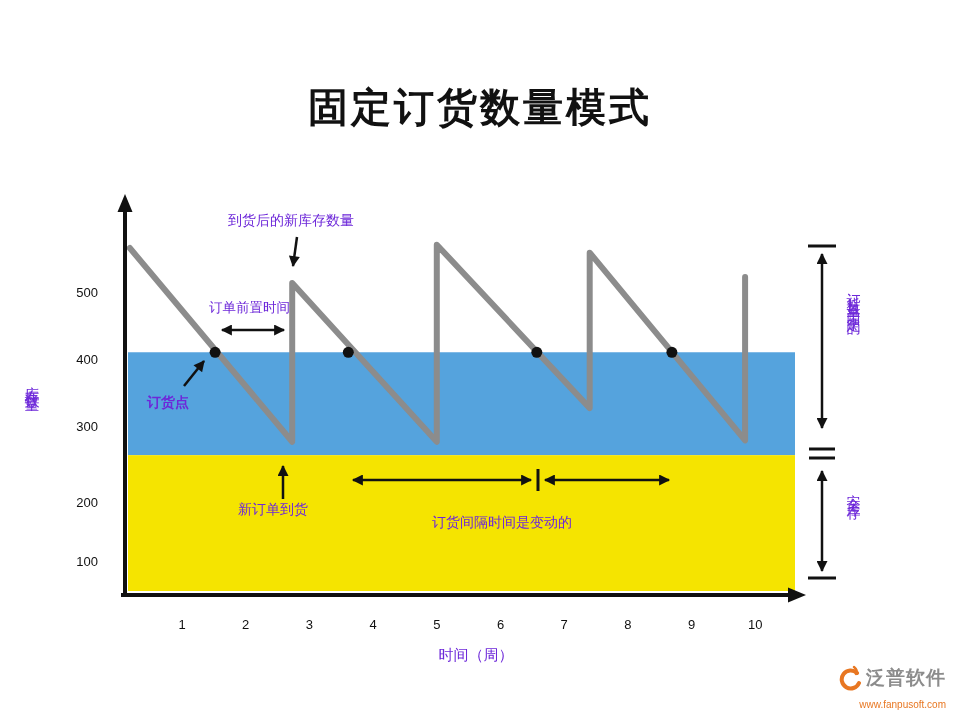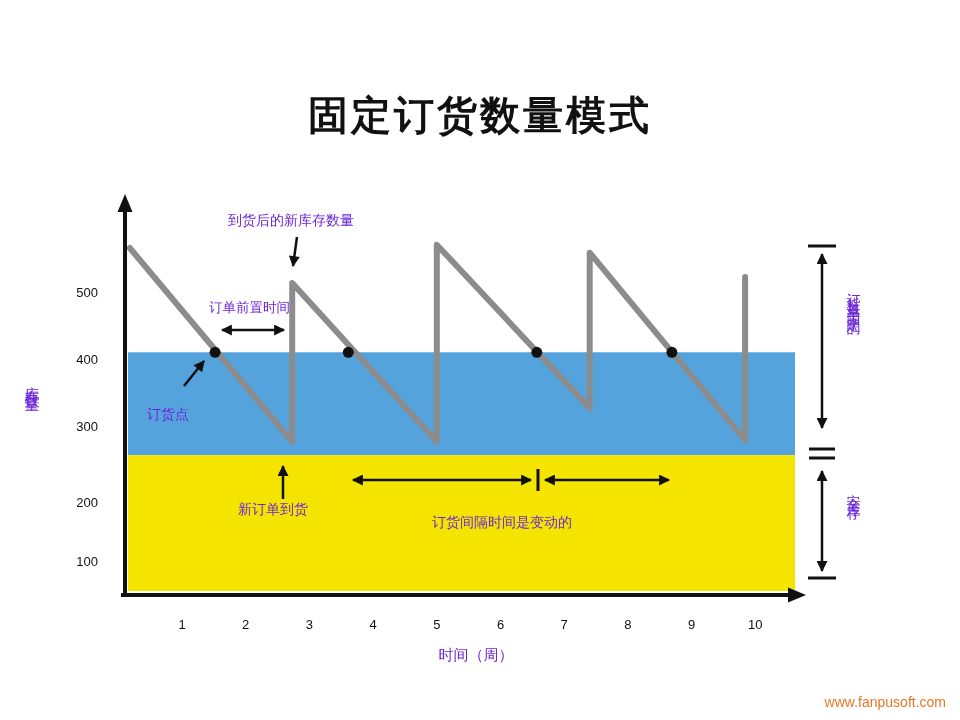--- a/index.html
+++ b/index.html
@@ -1,37 +1,37 @@
 <!DOCTYPE html>
 <html><head>
 <meta charset="utf-8">
 <style>
   *{margin:0;padding:0;box-sizing:border-box;}
   html,body{width:960px;height:720px;}
   body{position:relative;background:#ffffff;font-family:"Liberation Sans","DejaVu Sans",sans-serif;color:#111;overflow:hidden;}
-  #title{position:absolute;top:80px;left:0;width:100%;text-align:center;font-size:40px;font-weight:700;letter-spacing:3px;margin-top:8px;}
+  #title{position:absolute;top:80px;left:0;width:100%;text-align:center;font-size:40px;font-weight:700;letter-spacing:3px;}
   #chart-svg{position:absolute;left:0;top:0;}
   .ann{position:absolute;font-size:14px;color:#6d28d9;white-space:nowrap;}
   .vtext{writing-mode:vertical-rl;text-orientation:upright;letter-spacing:4px;white-space:normal;}
   .ytick{position:absolute;left:56px;width:42px;text-align:right;font-size:13px;margin-top:39px;}
   .xtick{position:absolute;top:617px;width:30px;text-align:center;font-size:13px;}
   #yticks,#xticks{position:absolute;left:0;top:0;}
   #ylabel{position:absolute;left:22px;top:374px;font-size:15px;}
   #xlabel{position:absolute;left:396px;top:646px;width:160px;text-align:center;font-size:15px;}
   #ann-new-stock{left:228px;top:212px;}
   #ann-lead-time{left:209px;top:299px;font-size:13.5px;}
-  #ann-reorder-point{left:147px;top:406px;}
+  #ann-reorder-point{left:147px;top:394px;font-weight:bold;}
   #ann-new-order{left:238px;top:501px;}
   #ann-interval{left:432px;top:514px;}
   #ann-fixed-qty{left:845px;top:282px;height:140px;}
   #ann-safety{left:845px;top:483px;height:110px;}
   #logo{position:absolute;right:14px;bottom:10px;text-align:right;}
   #logo .row{display:flex;align-items:center;justify-content:flex-end;gap:4px;}
   #logo-name{font-size:19px;font-weight:700;color:#8c8c8c;letter-spacing:1px;}
-  #logo-url{font-size:14px;color:#e87722;margin-top:0;}
+  #logo-url{font-size:10px;color:#e87722;margin-top:8px;}
 </style>
 </head>
 <body>
 
 <h1 id="title">固定订货数量模式</h1>
 
 <svg id="chart-svg" width="960" height="720" viewBox="0 0 960 720">
   <defs>
     <marker id="ah" viewBox="0 0 10 10" refX="9" refY="5" markerWidth="13" markerHeight="11" orient="auto-start-reverse" markerUnits="userSpaceOnUse">
       <path d="M0,0 L10,5 L0,10 Z" fill="#111"></path>
@@ -100,14 +100,21 @@
 
 <div id="ann-new-stock" class="ann">到货后的新库存数量</div>
 <div id="ann-lead-time" class="ann">订单前置时间</div>
 <div id="ann-reorder-point" class="ann">订货点</div>
 <div id="ann-new-order" class="ann">新订单到货</div>
 <div id="ann-interval" class="ann">订货间隔时间是变动的</div>
 <div id="ann-fixed-qty" class="ann vtext">订货数量是固定的</div>
 <div id="ann-safety" class="ann vtext">安全库存</div>
 
 <div id="logo">
+  <div class="row">
+    <svg width="24" height="26" viewBox="0 0 24 26">
+      <path d="M16 2 q4 3 2 7" fill="none" stroke="#e87722" stroke-width="2.5" stroke-linecap="round"></path>
+      <path d="M19 8 A 9 9 0 1 0 21 18" fill="none" stroke="#e87722" stroke-width="4" stroke-linecap="round"></path>
+    </svg>
+    <span id="logo-name">泛普软件</span>
+  </div>
   <div id="logo-url">www.fanpusoft.com</div>
 </div>
 
 </body></html>

